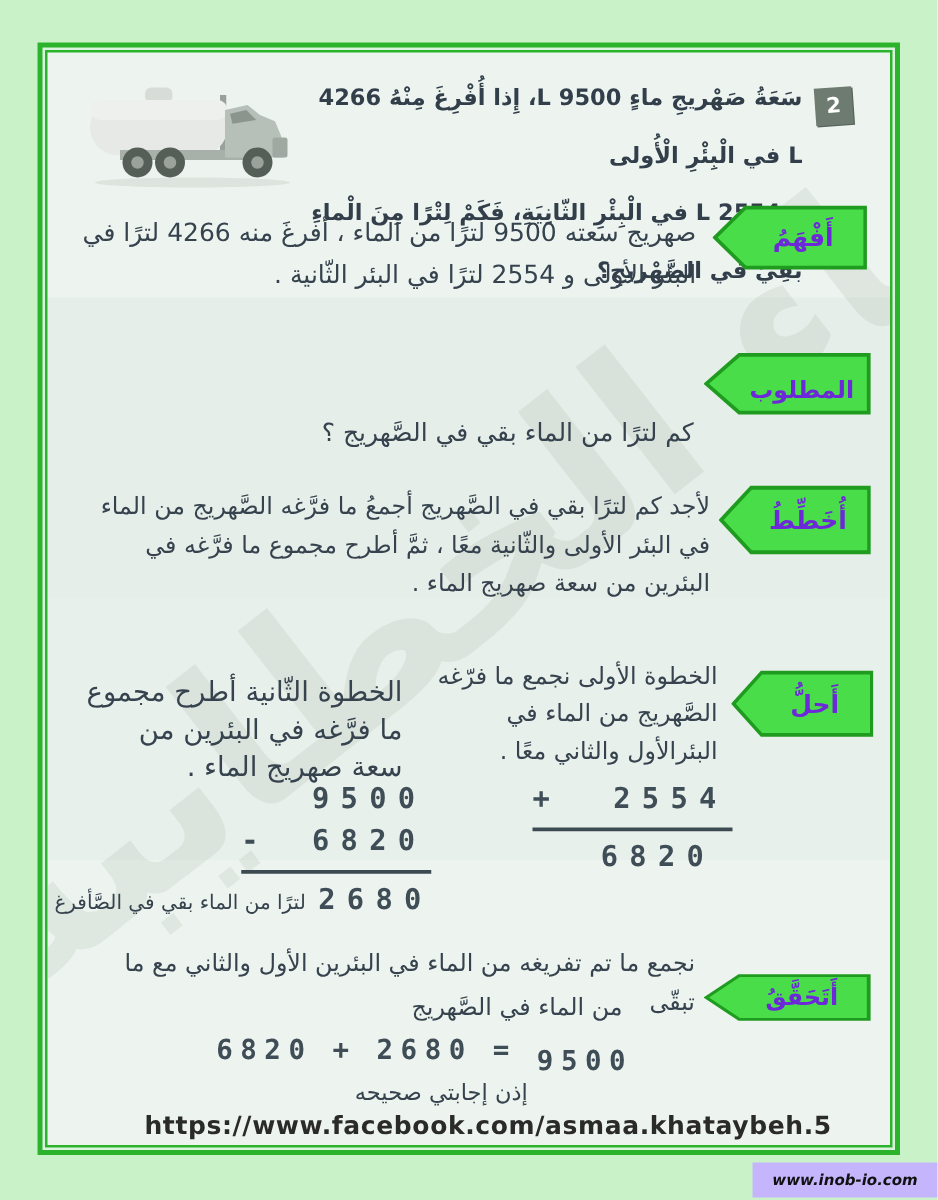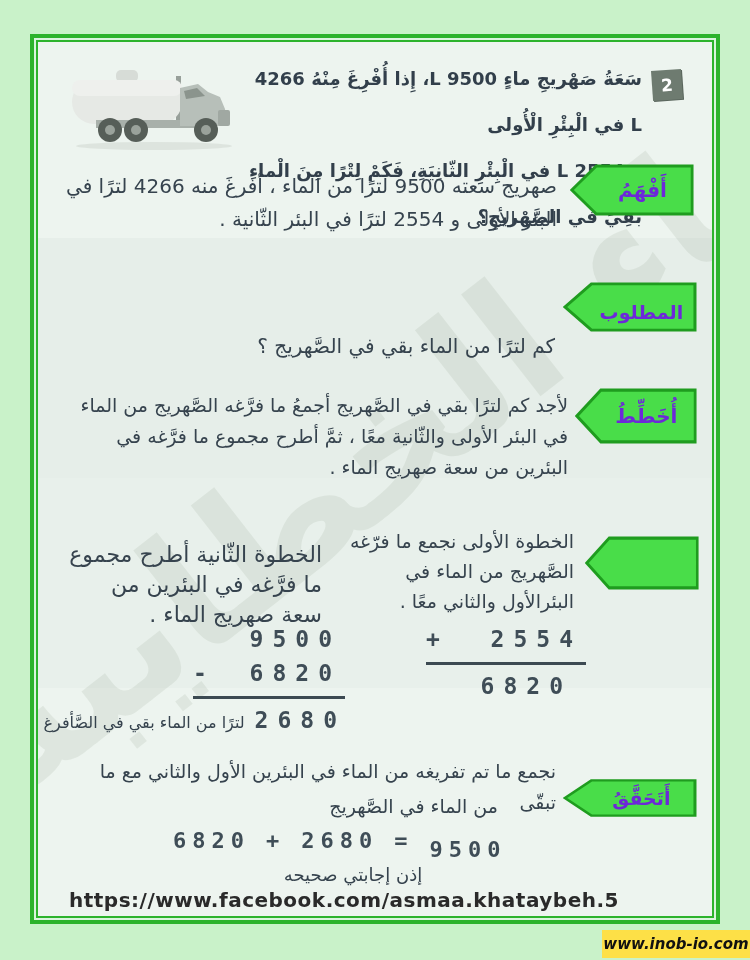--- a/index.html
+++ b/index.html
@@ -37,23 +37,23 @@
   .calc .rule{border-top:3px solid #3c4a52;margin:6px 0 4px 0;}
   .result-row{position:absolute;display:flex;direction:rtl;align-items:baseline;gap:10px;}
   .result-row .num{font-family:"DejaVu Sans Mono",monospace;font-weight:bold;font-size:23px;letter-spacing:9px;color:#3f4d57;}
   .result-row .lbl{font-size:16px;color:#36434e;white-space:nowrap;}
 
   
   .equation{position:absolute;display:flex;direction:ltr;align-items:flex-start;gap:16px;font-family:"DejaVu Sans Mono",monospace;font-weight:bold;font-size:22px;letter-spacing:6px;color:#3f4d57;}
   .equation .drop{margin-top:9px;}
   .conclusion{position:absolute;font-size:18px;color:#36434e;direction:rtl;}
 
-  .footer-url{position:absolute;left:0;right:0;top:846px;text-align:left;font-size:20px;font-weight:bold;color:#2a2a2a;letter-spacing:0.5px;padding-left:31px;}
+  .footer-url{position:absolute;left:0;right:0;top:846px;text-align:center;font-size:20px;font-weight:bold;color:#2a2a2a;letter-spacing:0.5px;padding-left:31px;}
 
-  .site-box{position:absolute;left:602px;top:930px;width:148px;height:28px;background:#fde047;display:flex;align-items:center;justify-content:center;font-weight:bold;font-style:italic;font-size:15px;color:#111;}
+  .site-box{position:absolute;left:602px;top:930px;width:148px;height:28px;background:#c4b5fd;display:flex;align-items:center;justify-content:center;font-weight:bold;font-style:italic;font-size:12px;color:#111;}
 
   .truck{position:absolute;left:30px;top:20px;width:172px;height:92px;}
 </style>
 </head>
 <body>
 
 <div id="page">
   <div id="frame-outer">
     <div id="frame-inner">
 
@@ -106,20 +106,21 @@
             <polygon points="130,2 28,2 2,26 28,50 130,50"></polygon>
           </svg>
         <span>أُخَطِّطُ</span>
       </div>
       <div class="sec-text ar" style="left:24px;top:348px;width:506px;font-size:19px;line-height:31px;">لأجد كم لترًا بقي في الصَّهريج أجمعُ ما فرَّغه الصَّهريج من الماء في البئر الأولى والثّانية معًا ، ثمَّ أطرح مجموع ما فرَّغه في البئرين من سعة صهريج الماء .</div>
 
       <div class="stage-label" style="left:547px;top:494px;width:114px;height:54px;">
         <svg viewBox="0 0 132 52" preserveAspectRatio="none">
             <polygon points="130,2 28,2 2,26 28,50 130,50"></polygon>
           </svg>
+        <span>أَحلُّ</span>
       </div>
       <div class="sec-text ar" style="left:292px;top:484px;width:244px;font-size:19px;line-height:30px;">الخطوة الأولى نجمع ما فرّغه الصَّهريج من الماء في البئرالأول والثاني معًا .</div>
       <div class="sec-text ar" style="left:28px;top:498px;width:256px;font-size:22px;line-height:30px;">الخطوة الثّانية أطرح مجموع ما فرَّغه في البئرين من سعة صهريج الماء .</div>
 
       <div class="calc" style="left:388px;top:580px;">
         <div class="oprow">
           <span>+</span>
           <span class="num" style="padding-right:4px;">2554</span>
         </div>
         <div class="rule"></div>

